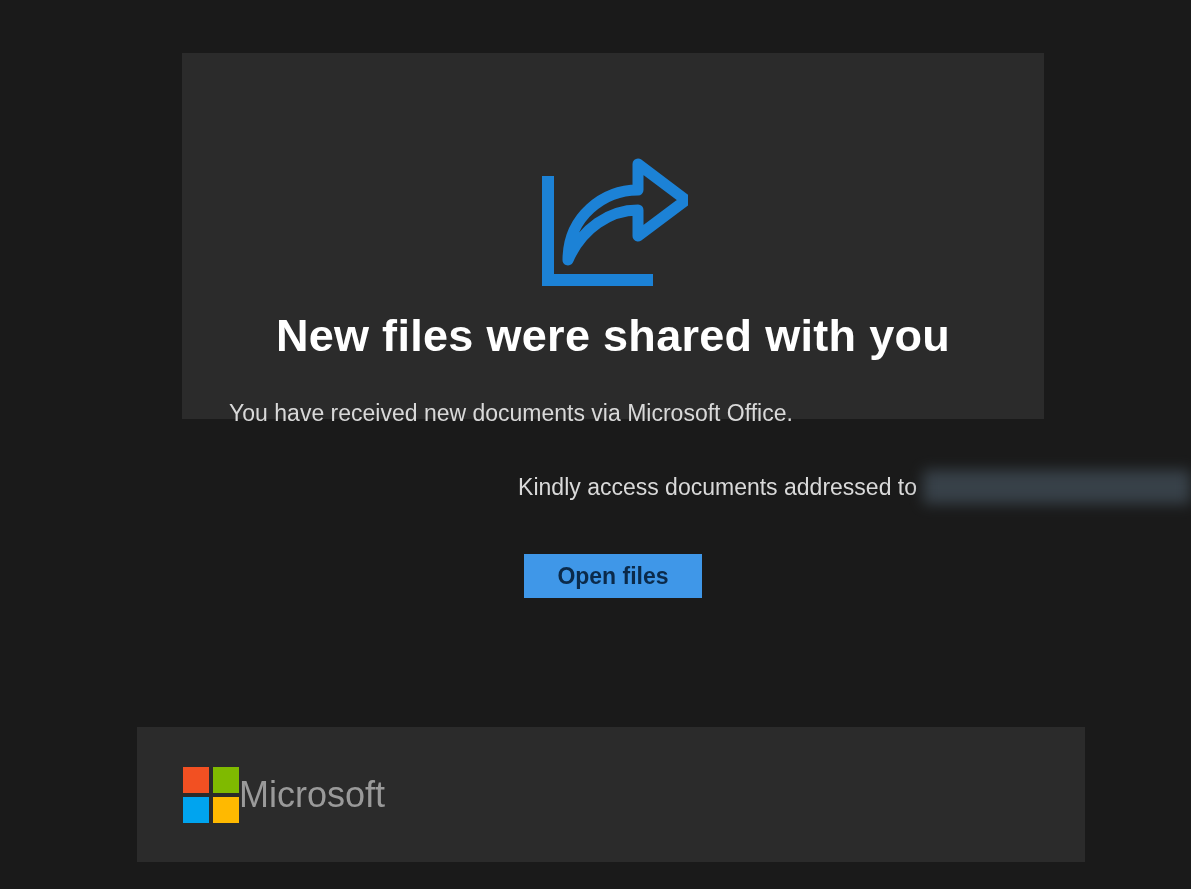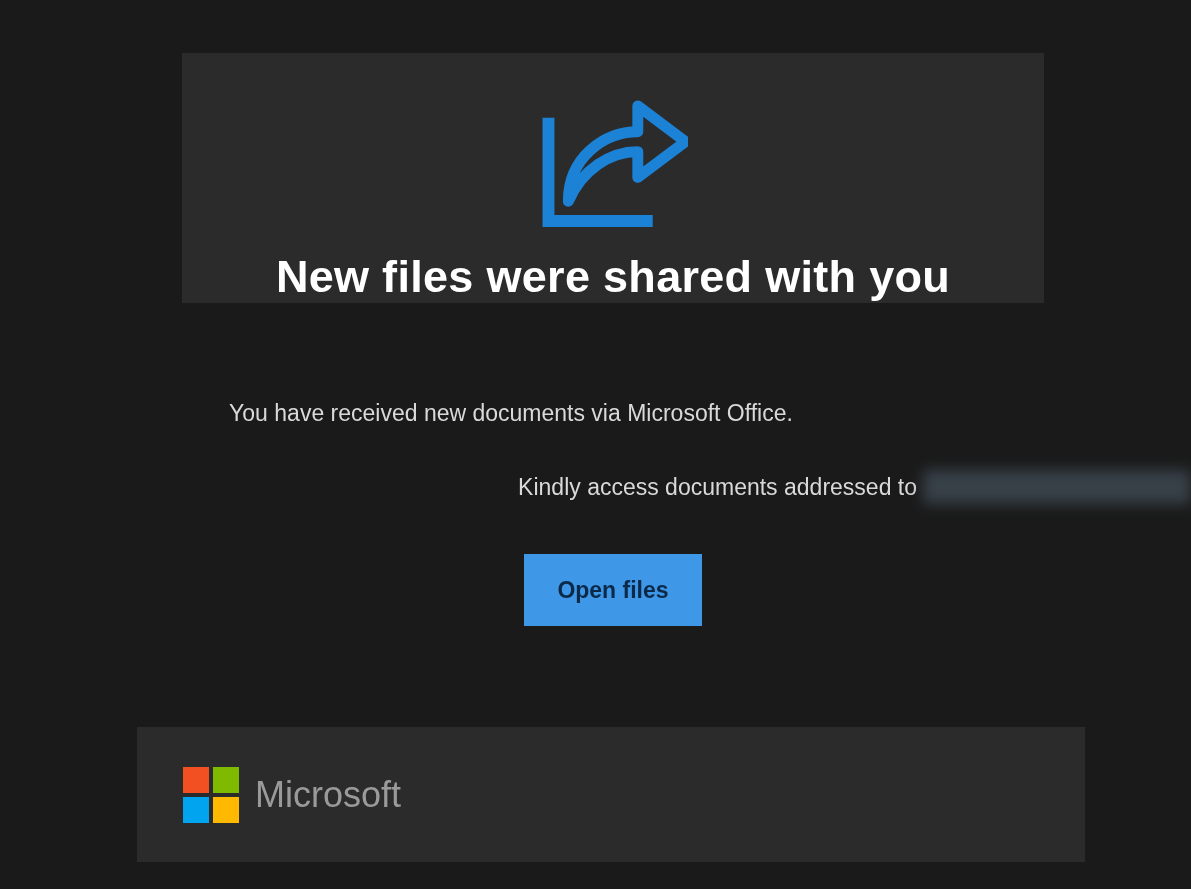--- a/index.html
+++ b/index.html
@@ -9,21 +9,21 @@
     background: #1a1a1a;
     font-family: "Segoe UI", -apple-system, BlinkMacSystemFont, sans-serif;
     color: #e8e8e8;
     overflow: hidden;
   }
   .hero {
     position: absolute;
     left: 182px;
     top: 53px;
     width: 862px;
-    height: 250px;
+    height: 366px;
     background: #2b2b2b;
     display: flex;
     flex-direction: column;
     align-items: center;
     justify-content: center;
     padding-top: 45px;
   }
   .share-icon {
     width: 150px;
     height: 134px;
@@ -66,40 +66,39 @@
     background: #3d4851;
     border-radius: 4px;
     filter: blur(7px);
     opacity: 0.85;
   }
   .open-btn {
     position: absolute;
     left: 524px;
     top: 554px;
     width: 178px;
-    height: 72px;
+    height: 44px;
     background: #3f97e8;
     color: #0b2a4a;
     border: none;
     font-size: 23px;
     font-weight: 700;
     font-family: inherit;
     cursor: pointer;
   }
   .footer {
     position: absolute;
     left: 137px;
     top: 727px;
     width: 948px;
     height: 135px;
     background: #2b2b2b;
     display: flex;
     align-items: center;
     padding-left: 46px;
-    gap: 16px;
   }
   .ms-logo {
     width: 56px;
     height: 56px;
     display: grid;
     grid-template-columns: 1fr 1fr;
     grid-template-rows: 1fr 1fr;
     gap: 4px;
   }
   .sq { width: 100%; height: 100%; }

